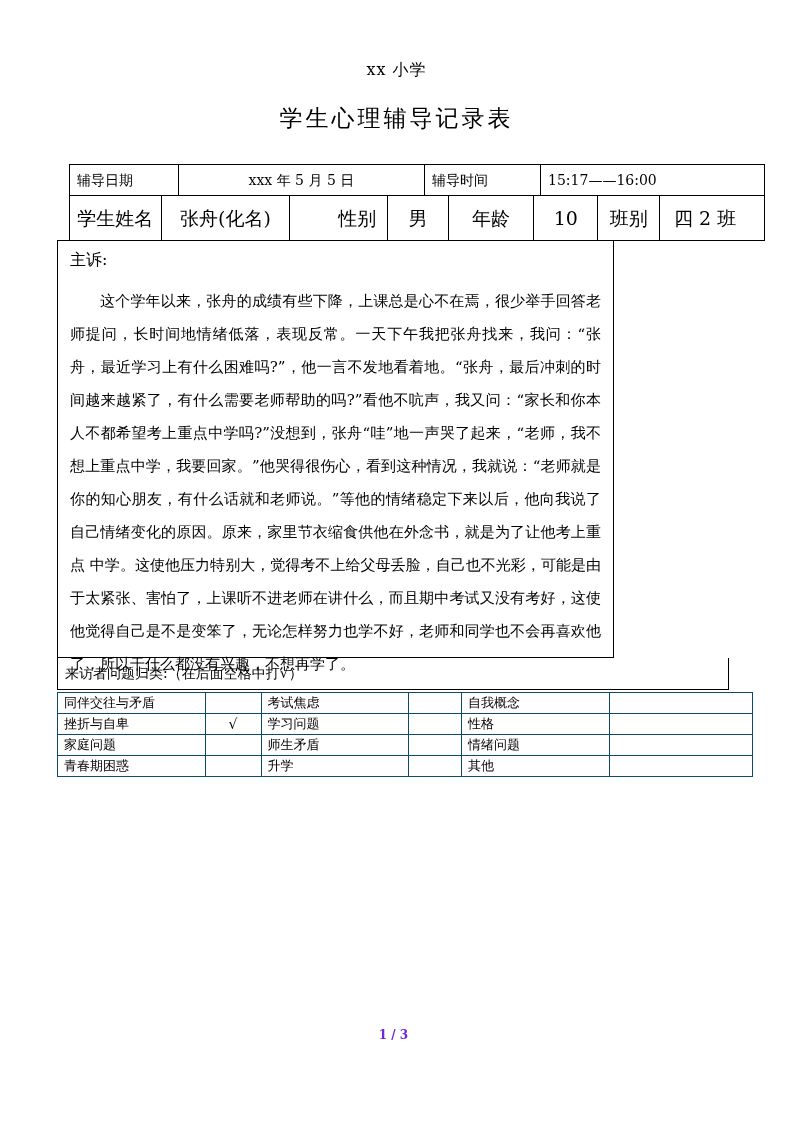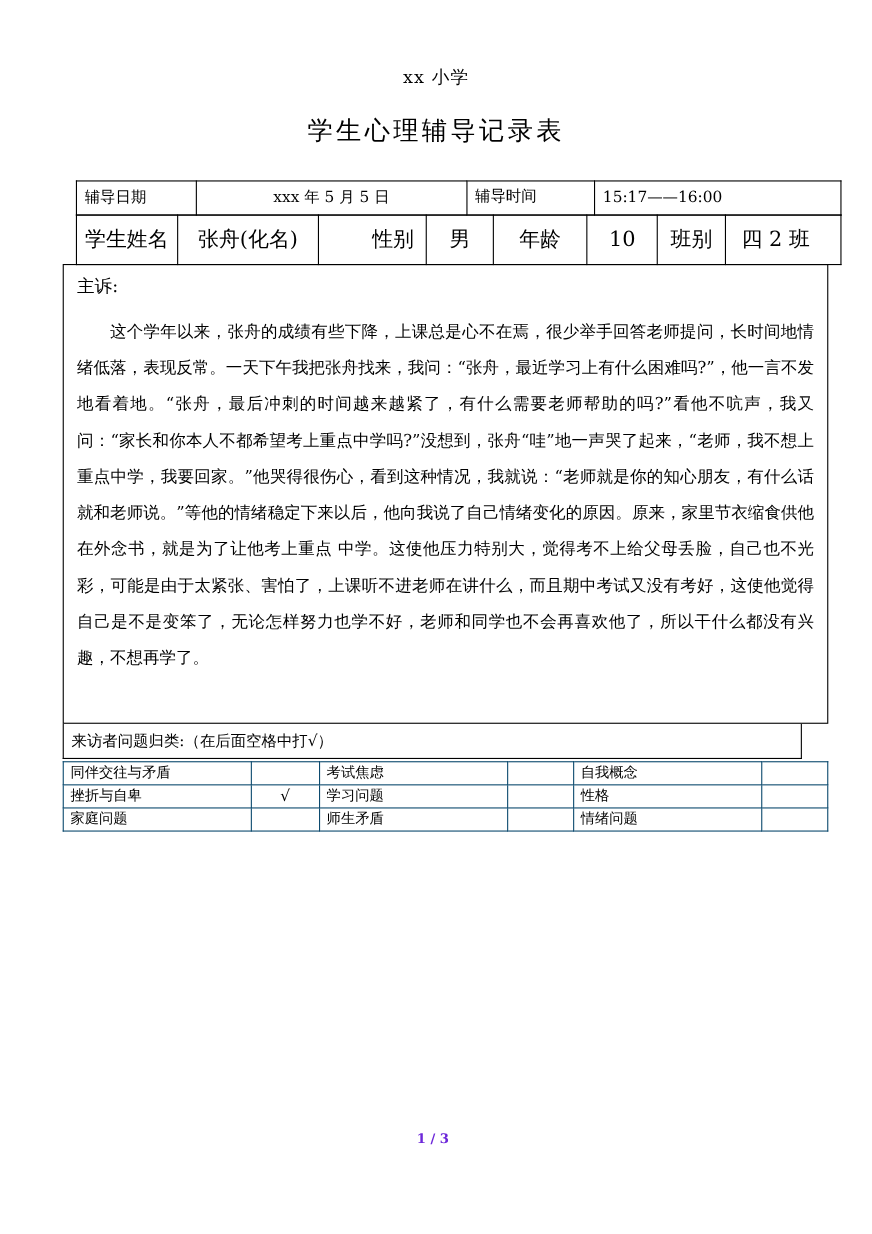--- a/index.html
+++ b/index.html
@@ -100,21 +100,21 @@
     padding: 0 7px;
     font-size: 14px;
     vertical-align: middle;
     line-height: 1.2;
   }
 
   #row-date { top: 164px; }
   #row-date td { height: 30px; }
   #row-date .c-label { width: 102px; }
   #row-date .c-date  { width: 252px; text-align: center; }
-  #row-date .c-tlabel{ width: 110px; font-family: Liberation Serif, serif; }
+  #row-date .c-tlabel{ width: 110px; }
   #row-date .c-time  { width: 226px; }
 
   #row-student { top: 195px; }
   #row-student td {
     height: 44px;
     font-size: 19px;
     text-align: center;
   }
   #row-student .c-k-name  { width: 102px; }
   #row-student .c-v-name  { width: 152px; }
@@ -122,21 +122,21 @@
   #row-student .c-v-sex   { width: 57px; }
   #row-student .c-k-age   { width: 93px; }
   #row-student .c-v-age   { width: 60px; }
   #row-student .c-k-class { width: 59px; }
   #row-student .c-v-class { width: 111px; text-align: left; padding-left: 14px; }
 
   
   .body-cell {
     position: absolute;
     left: 57px; top: 240px;
-    width: 696px;
+    width: 557px;
     height: 418px;
     box-sizing: border-box;
     border: 1px solid #000;
     padding: 9px 12px 0 12px;
     font-family: "DejaVu Serif", "Liberation Serif", serif;
   }
   .body-heading {
     font-size: 16px;
     margin: 0 0 14px 0;
   }
@@ -262,18 +262,26 @@
         <td class="g-check"></td>
       </tr>
       <tr>
         <td class="g-label">家庭问题</td>
         <td class="g-check"></td>
         <td class="g-label">师生矛盾</td>
         <td class="g-check"></td>
         <td class="g-label">情绪问题</td>
         <td class="g-check"></td>
       </tr>
+      <tr>
+        <td class="g-label">青春期困惑</td>
+        <td class="g-check"></td>
+        <td class="g-label">升学</td>
+        <td class="g-check"></td>
+        <td class="g-label-short">其他</td>
+        <td class="g-check-wide"></td>
+      </tr>
     </tbody>
   </table>
 
   <div class="footer">1 / 3</div>
 
 </div>
 
 </body></html>

